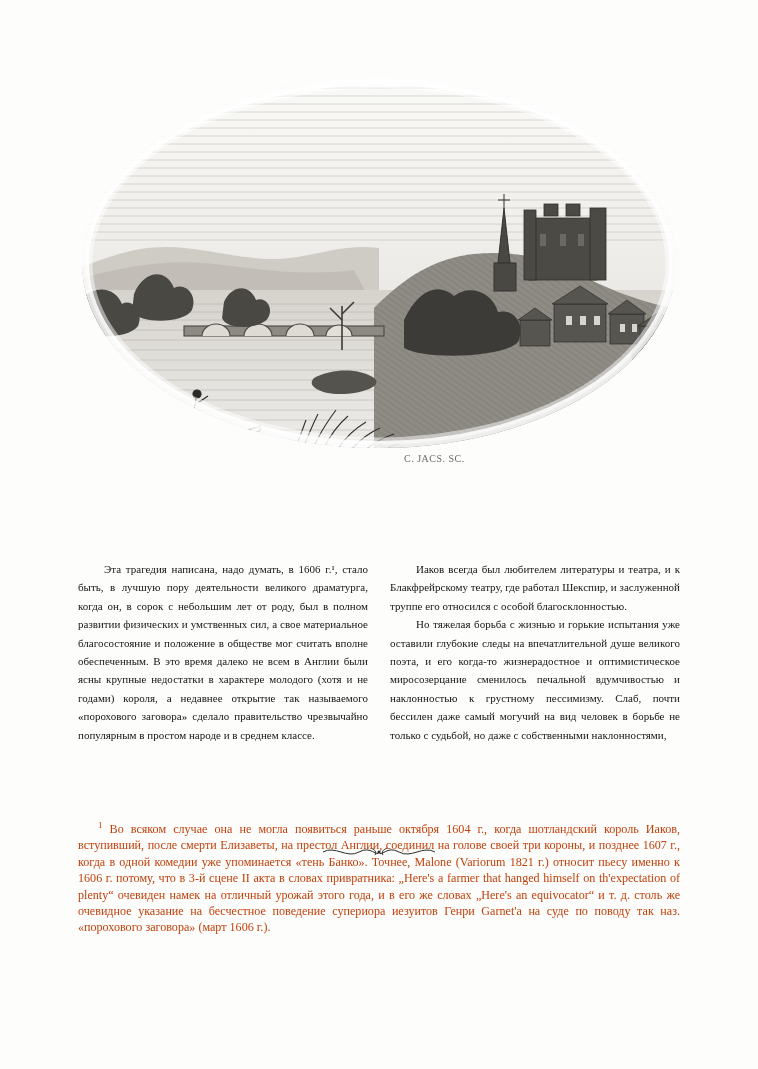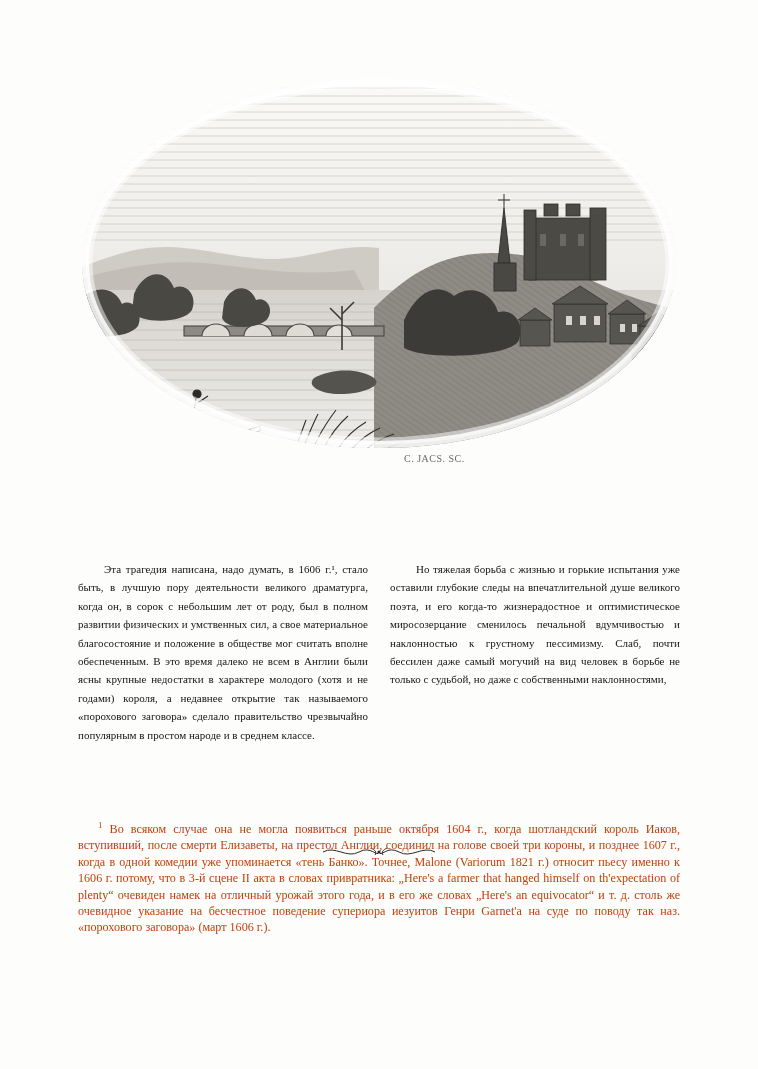--- a/index.html
+++ b/index.html
@@ -77,21 +77,21 @@
     margin: 0;
     font-size: 11px;
     line-height: 18.4px;
     text-align: justify;
     text-justify: inter-word;
     text-indent: 26px;
     hyphens: manual;
     color: #141414;
   }
   .col p + p {
-    margin-top: 9px;
+    margin-top: 0;
   }
   sup {
     font-size: 9px;
     vertical-align: super;
     line-height: 0;
   }
 
   
   .ornament {
     position: absolute;
@@ -308,20 +308,21 @@
     </div>
     <div class="engraving-caption">C. JACS. SC.</div>
   </div>
 
 
   <div class="columns">
     <div class="col">
       <p>Эта трагедия написана, надо думать, в 1606 г.¹, стало быть, в лучшую пору деятельности великого драматурга, когда он, в сорок с небольшим лет от роду, был в полном развитии физических и умственных сил, а свое материальное благосостояние и положение в обществе мог считать вполне обеспеченным. В это время далеко не всем в Англии были ясны крупные недостатки в характере молодого (хотя и не годами) короля, а недавнее открытие так называемого «порохового заговора» сделало правительство чрезвычайно популярным в простом народе и в среднем классе.</p>
     </div>
     <div class="col">
+      <p>Иаков всегда был любителем литературы и театра, и к Блакфрейрскому театру, где работал Шекспир, и заслуженной труппе его относился с особой благосклонностью.</p>
       <p>Но тяжелая борьба с жизнью и горькие испытания уже оставили глубокие следы на впечатлительной душе великого поэта, и его когда-то жизнерадостное и оптимистическое миросозерцание сменилось печальной вдумчивостью и наклонностью к грустному пессимизму. Слаб, почти бессилен даже самый могучий на вид человек в борьбе не только с судьбой, но даже с собственными наклонностями,</p>
     </div>
   </div>
 
   <div class="ornament">
     <svg width="120" height="16" viewBox="0 0 120 16" xmlns="http://www.w3.org/2000/svg" aria-hidden="true">
       <g stroke="#2a2a2a" stroke-width="1" fill="none">
         <path d="M4,8 C16,1 28,15 40,8 C52,1 58,14 60,8"></path>
         <path d="M116,8 C104,1 92,15 80,8 C68,1 62,14 60,8"></path>
         <path d="M52,4 C56,6 58,8 56,11"></path>

